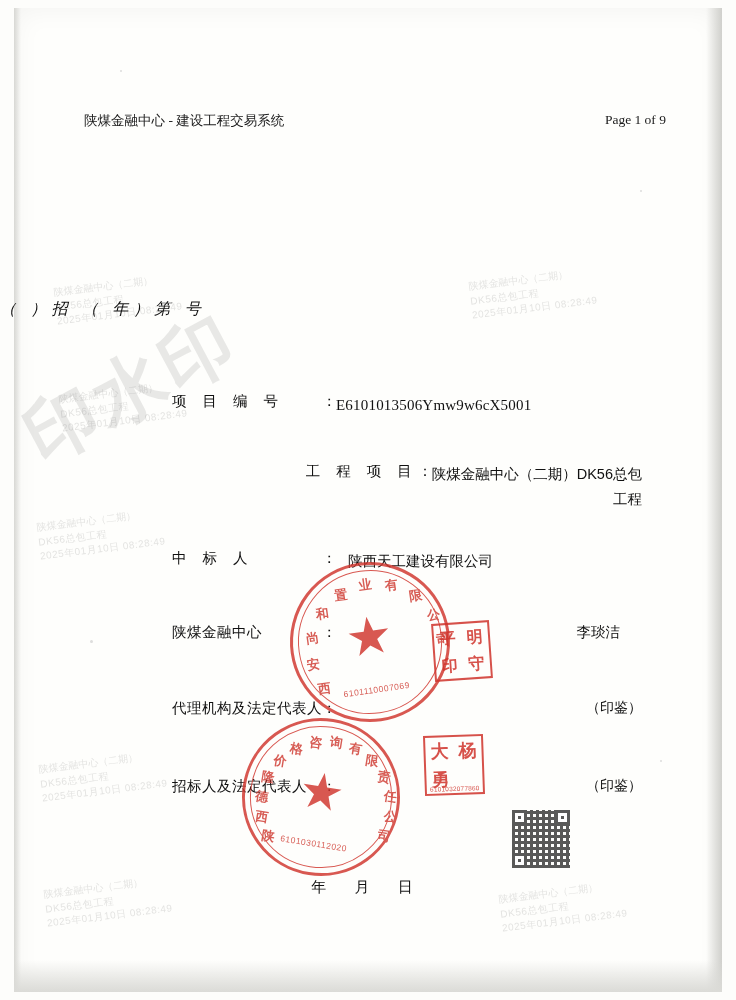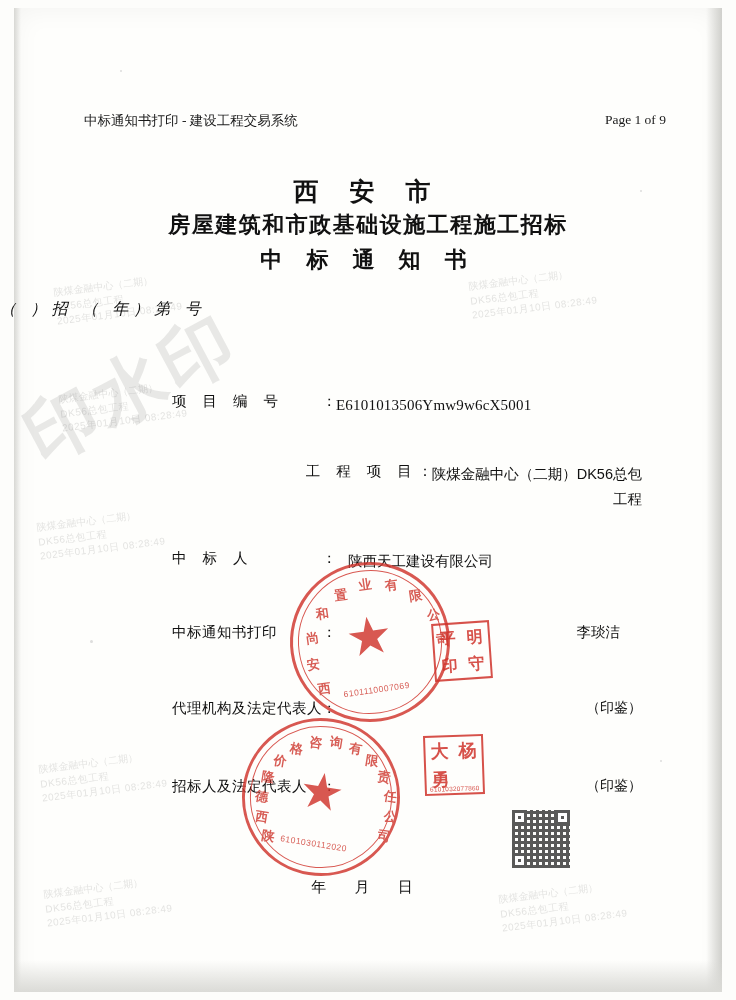--- a/index.html
+++ b/index.html
@@ -356,46 +356,41 @@
     <div>陕煤金融中心（二期）</div>
     <div class="l2">DK56总包工程</div>
     <div class="l2">2025年01月10日 08:28:49</div>
   </div>
   <div class="wm-blk" style="left:500px; top:885px;">
     <div>陕煤金融中心（二期）</div>
     <div class="l2">DK56总包工程</div>
     <div class="l2">2025年01月10日 08:28:49</div>
   </div>
 
-  <div class="hdr hdr-left">中标通知书打印 - 建设工程交易系统</div>
+  <div class="hdr hdr-left">陕煤金融中心 - 建设工程交易系统</div>
   <div class="hdr hdr-right">Page 1 of 9</div>
 
-  <div class="title-block">
-    <div class="t1">西 安 市</div>
-    <div class="t2">房屋建筑和市政基础设施工程施工招标</div>
-    <div class="t3">中 标 通 知 书</div>
-  </div>
   <div class="serial">（ ）招 （ 年）第 号</div>
 
   <div class="fields">
     <div class="row r1">
       <span class="label label-sp">项 目 编 号</span><span class="colon">：</span><span class="value code">E6101013506Ymw9w6cX5001</span>
     </div>
 
     <div class="row r2">
       <span class="label label-sp">工 程 项 目</span><span class="colon">：</span><span class="value">陕煤金融中心（二期）DK56总包</span>
       <div style="padding-left:164px;" class="value">工程</div>
     </div>
 
     <div class="row r3">
       <span class="label label-sp">中 标 人</span><span class="colon">：</span><span class="value indent">陕西天工建设有限公司</span>
     </div>
 
     <div class="row r4">
-      <span class="label">中标通知书打印</span><span class="colon">：</span>
+      <span class="label">陕煤金融中心</span><span class="colon">：</span>
       <span class="sig-name">李琰洁</span>
     </div>
 
     <div class="row r5">
       <span class="label">代理机构及法定代表人</span><span class="colon">：</span>
       <span class="right-note">（印鉴）</span>
     </div>
 
     <div class="row">
       <span class="label">招标人及法定代表人</span><span class="colon">：</span>

